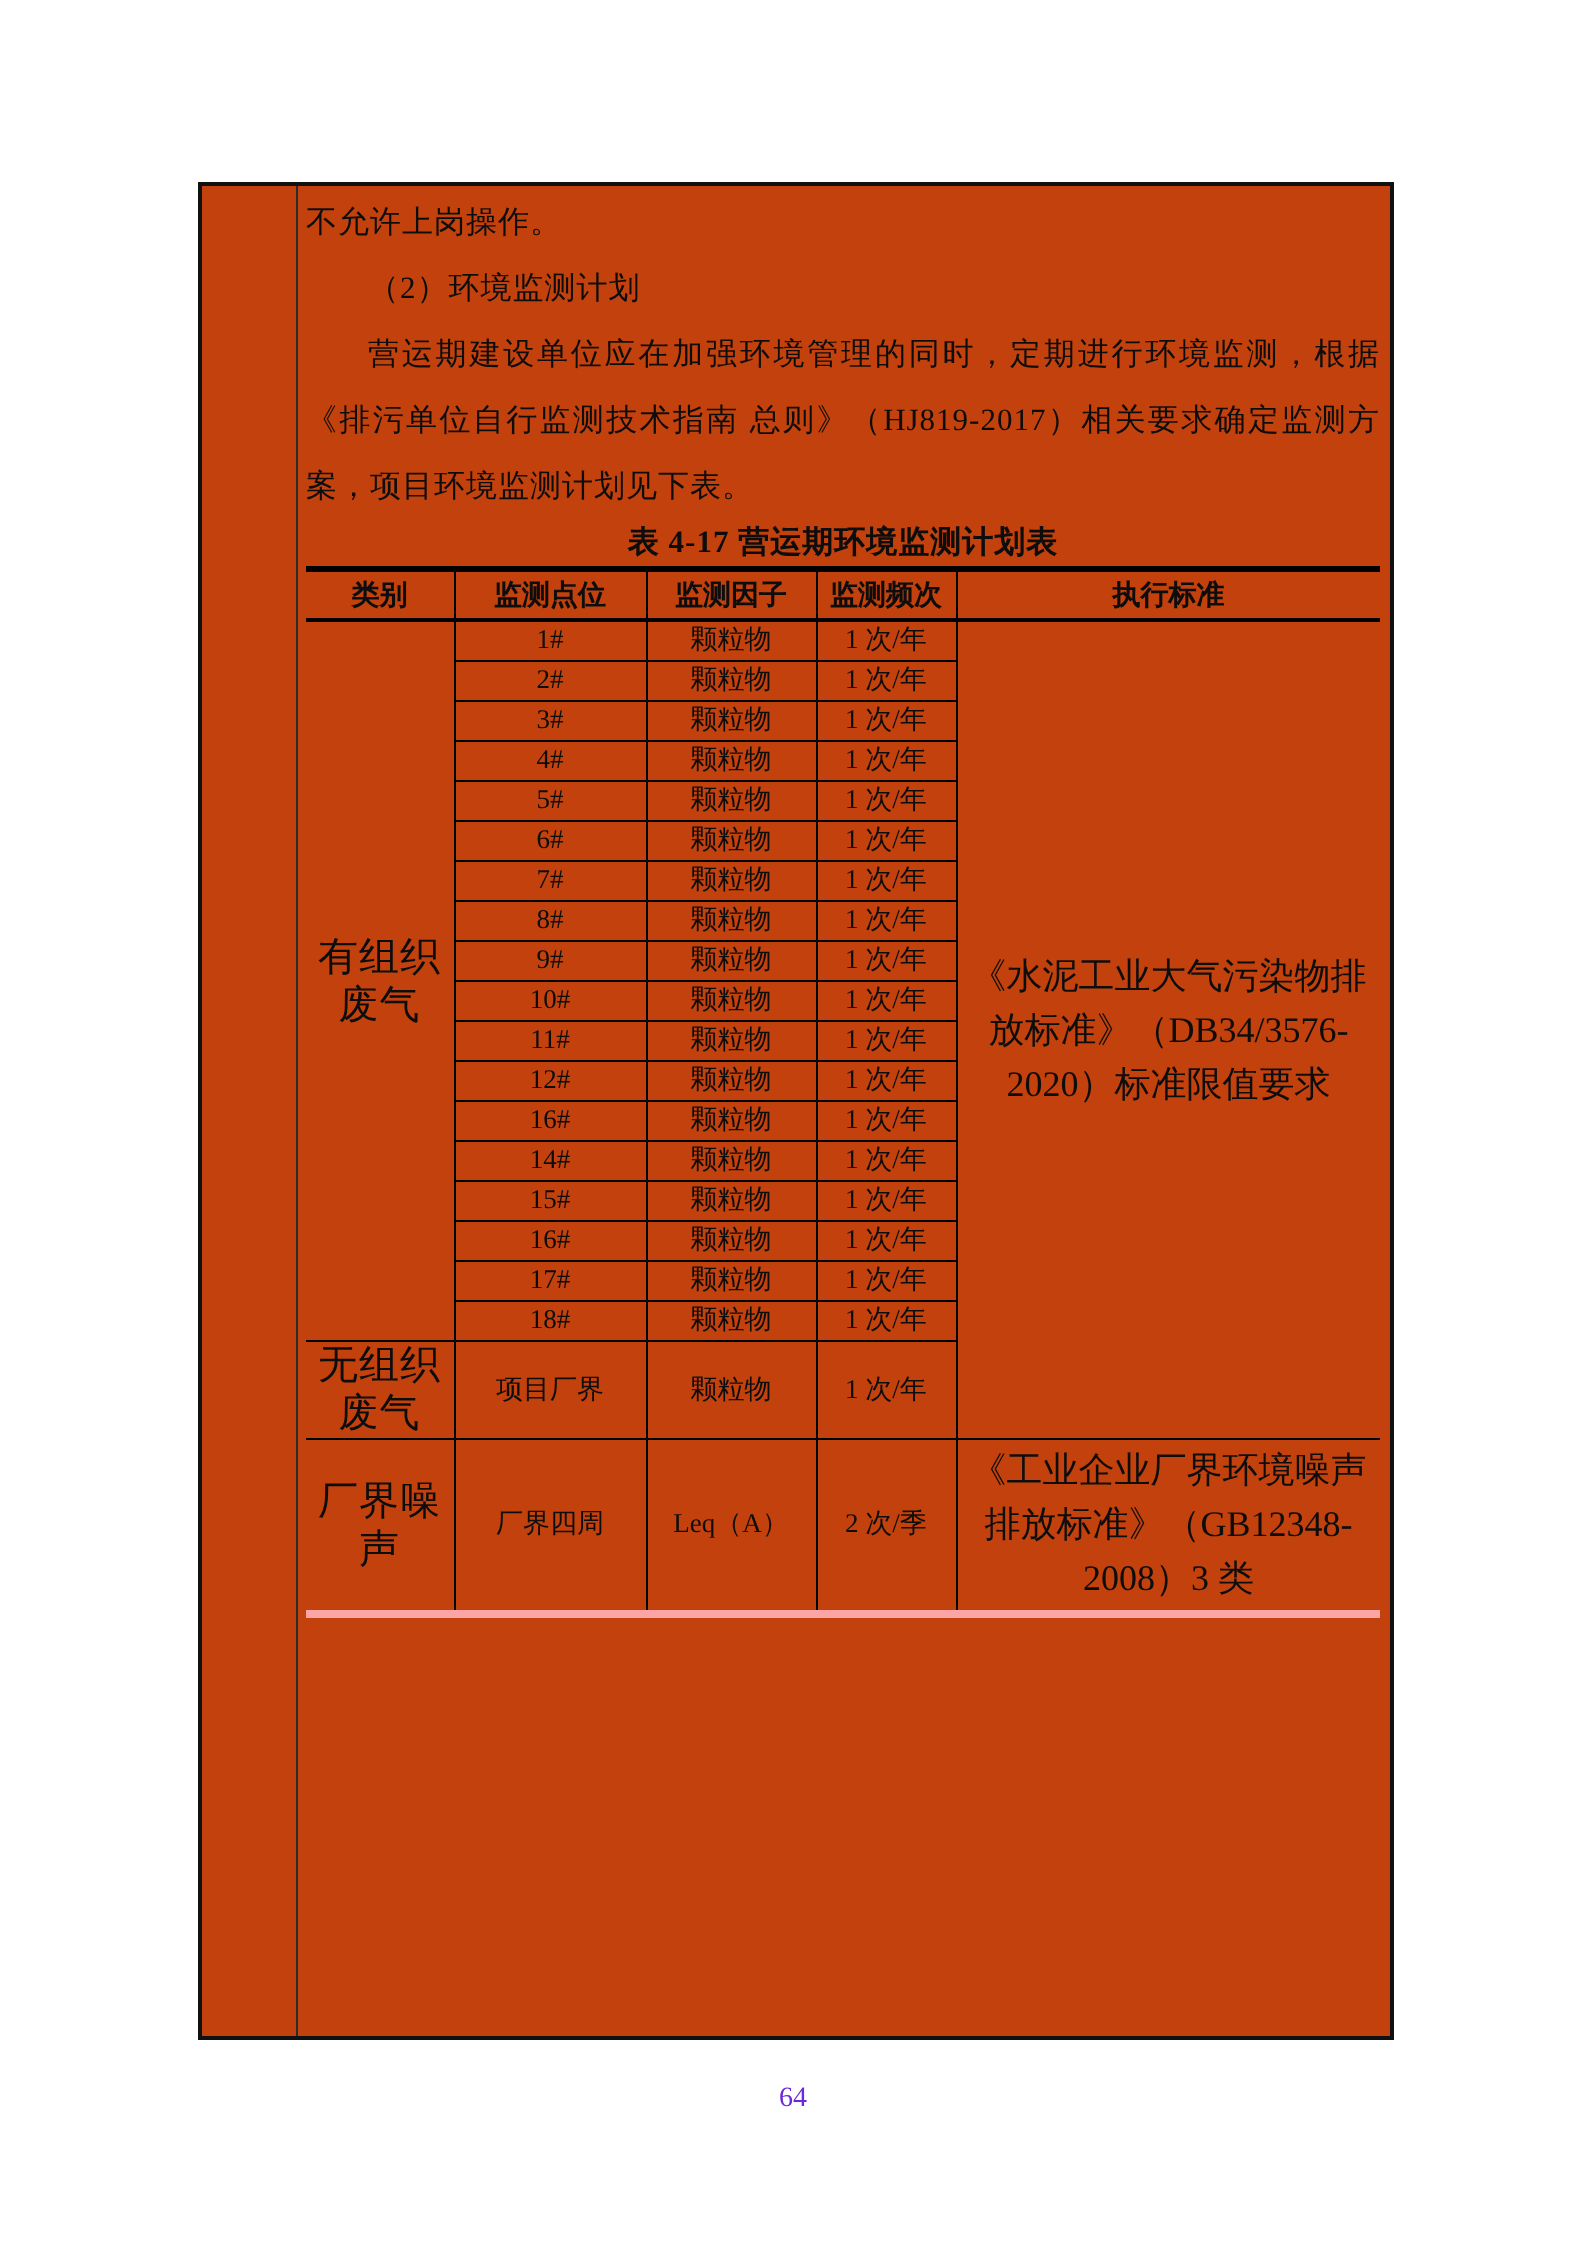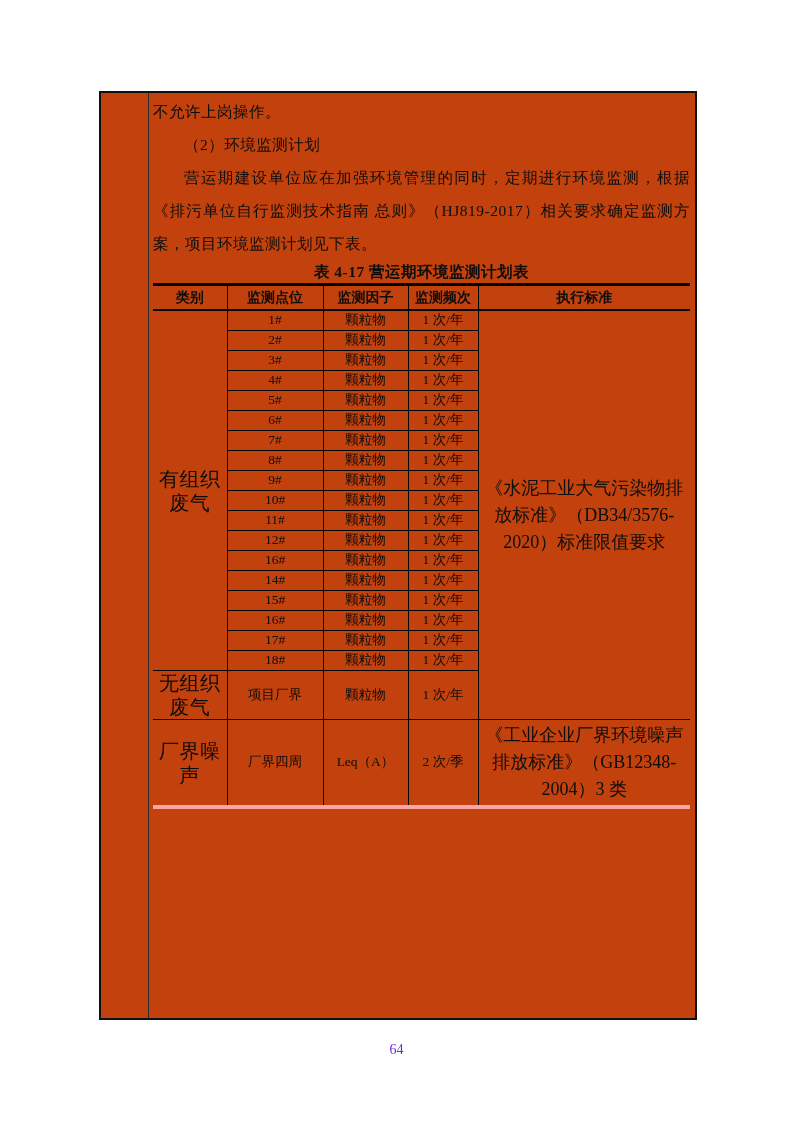--- a/index.html
+++ b/index.html
@@ -230,21 +230,21 @@
             <td class="cat bb">无组织废气</td>
             <td class="v bb">项目厂界</td>
             <td class="v bb">颗粒物</td>
             <td class="v bb">1 次/年</td>
           </tr>
           <tr class="row-noise">
             <td class="cat">厂界噪声</td>
             <td class="v">厂界四周</td>
             <td class="v">Leq（A）</td>
             <td class="v">2 次/季</td>
-            <td class="v std">《工业企业厂界环境噪声排放标准》（GB12348-2004）3 类</td>
+            <td class="v std">《工业企业厂界环境噪声排放标准》（GB12348-2008）3 类</td>
           </tr>
         </tbody>
     </table>
 
 
   </div>
 </div>
 
 <div class="page-number">64</div>
 

